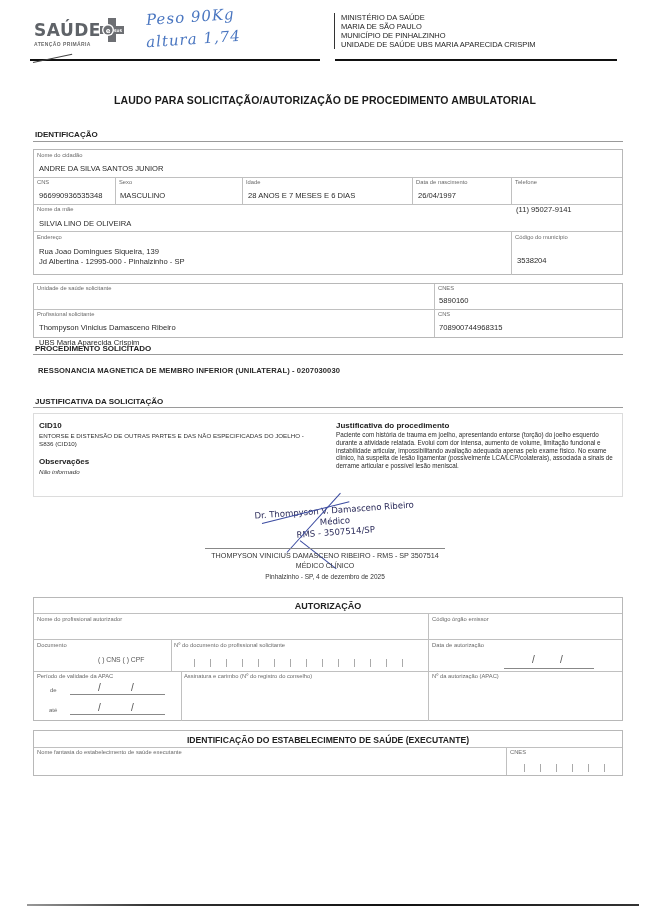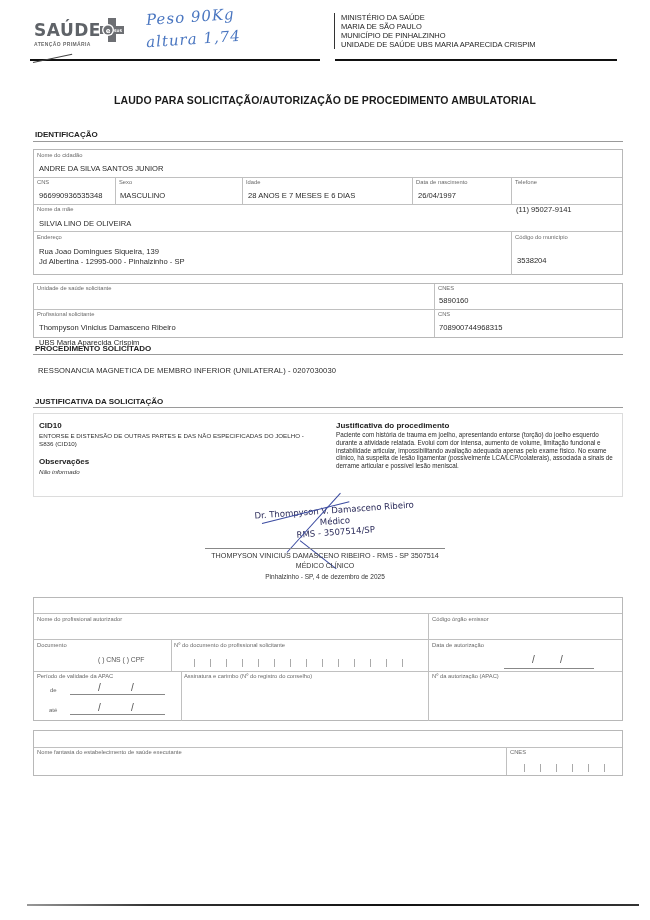--- a/index.html
+++ b/index.html
@@ -25,21 +25,21 @@
   .section-h { font-size: 8px; font-weight: bold; color: #222; }
   .section-rule { height: 1px; background: #9a9a9a; }
 
   
   .box { border: 1px solid #b8b8b8; }
   .lbl { font-size: 5.8px; color: #6a6a6a; position: absolute; left: 3px; top: 1px; white-space: nowrap; }
   .val { font-size: 7.6px; color: #2a2a2a; position: absolute; left: 5px; white-space: nowrap; text-align: center; }
   .hline { position: absolute; height: 1px; background: #c0c0c0; }
   .vline { position: absolute; width: 1px; background: #c0c0c0; }
 
-  .proc-text { left: 38px; top: 366px; font-size: 7.6px; color: #2a2a2a; font-weight: normal; letter-spacing: 0.1px; }
+  .proc-text { left: 38px; top: 366px; font-size: 7.6px; color: #2a2a2a; font-weight: bold; letter-spacing: 0.1px; }
 
   .just-left-h { font-size: 8px; font-weight: bold; color: #222; }
   .just-text { font-size: 6.2px; color: #333; line-height: 7.6px; }
   .just-right-h { font-size: 8px; font-weight: bold; color: #222; }
   .just-right-t { font-size: 6.3px; line-height: 7.8px; color: #2a2a2a; }
 
   .sig-script { font-family: "DejaVu Sans", sans-serif; font-size: 8.5px; color: #2b2b5a; text-align: center; transform: rotate(-4deg); line-height: 11px; }
   .sig-stroke { background: #3a4aa0; height: 1.2px; transform-origin: left; }
   .sig-line { left: 205px; top: 548px; width: 240px; height: 1px; background: #888; }
   .sig-caption { left: 0; width: 650px; text-align: center; font-size: 7px; color: #333; }
@@ -154,20 +154,21 @@
 </div>
 <div class="abs sig-stroke" style="left:287px; top:552px; width:80px; transform:rotate(-48deg);"></div>
 <div class="abs sig-stroke" style="left:300px; top:540px; width:46px; transform:rotate(38deg);"></div>
 <div class="abs sig-stroke" style="left:262px; top:523px; width:90px; transform:rotate(-14deg);"></div>
 <div class="abs sig-line"></div>
 <div class="abs sig-caption" style="top:551px; font-size:7.2px;">THOMPYSON VINICIUS DAMASCENO RIBEIRO - RMS - SP 3507514</div>
 <div class="abs sig-caption" style="top:562px;">MÉDICO CLÍNICO</div>
 <div class="abs sig-caption" style="top:573px; font-size:6.5px;">Pinhalzinho - SP, 4 de dezembro de 2025</div>
 
 <div class="abs box" style="left:33px; top:597px; width:590px; height:124px;">
+  <div class="abs auth-title" style="left:0; top:3px; width:588px;">AUTORIZAÇÃO</div>
   <div class="hline" style="left:0; top:15px; width:588px;"></div>
 
   <div class="lbl" style="top:18px;">Nome do profissional autorizador</div>
   <div class="vline" style="left:394px; top:15px; height:58px;"></div>
   <div class="lbl" style="left:398px; top:18px;">Código órgão emissor</div>
   <div class="hline" style="left:0; top:41px; width:588px;"></div>
 
   <div class="lbl" style="top:44px;">Documento</div>
   <div class="val" style="left:64px; top:58px; font-size:6.8px; color:#555;">( ) CNS  ( ) CPF</div>
   <div class="vline" style="left:137px; top:41px; height:32px;"></div>
@@ -209,20 +210,21 @@
     <div class="slash" style="left:61px; top:0;">/</div>
     <div class="uline" style="left:0; top:12px; width:95px;"></div>
   </div>
   <div class="vline" style="left:147px; top:73px; height:50px;"></div>
   <div class="lbl" style="left:150px; top:75px;">Assinatura e carimbo (Nº do registro do conselho)</div>
   <div class="vline" style="left:394px; top:73px; height:50px;"></div>
   <div class="lbl" style="left:398px; top:75px;">Nº da autorização (APAC)</div>
 </div>
 
 <div class="abs box" style="left:33px; top:730px; width:590px; height:46px;">
+  <div class="abs auth-title" style="left:0; top:4px; width:588px; font-size:8.6px;">IDENTIFICAÇÃO DO ESTABELECIMENTO DE SAÚDE (EXECUTANTE)</div>
   <div class="hline" style="left:0; top:16px; width:588px;"></div>
   <div class="lbl" style="top:18px;">Nome fantasia do estabelecimento de saúde executante</div>
   <div class="vline" style="left:472px; top:16px; height:28px;"></div>
   <div class="lbl" style="left:476px; top:18px;">CNES</div>
   <div class="abs" style="left:474px; top:28px; width:112px; height:16px;">
     <div class="tick" style="left:16px;"></div>
       <div class="tick" style="left:32px;"></div>
     <div class="tick" style="left:48px;"></div>
       <div class="tick" style="left:64px;"></div>
     <div class="tick" style="left:80px;"></div>

